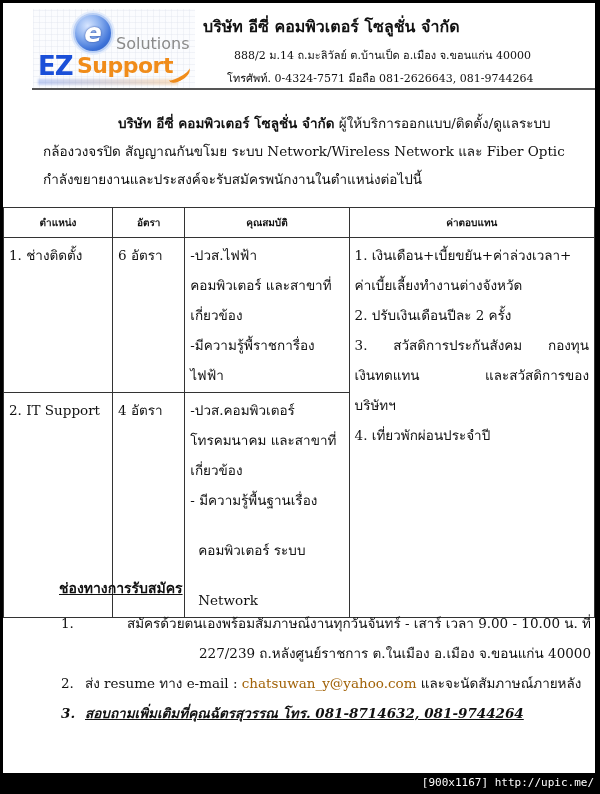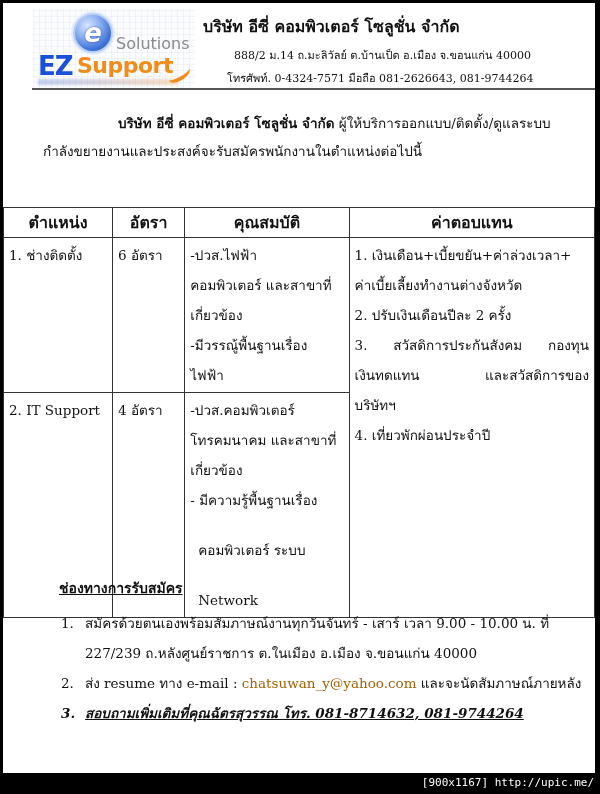--- a/index.html
+++ b/index.html
@@ -76,42 +76,42 @@
     .intro-line { white-space: nowrap; display: block; }
     .intro-line.first { padding-left: 75px; }
     .intro-bold { font-weight: bold; }
 
     
     .job-table {
       position: absolute; left: 0px; top: 204px; width: 592px;
       border-collapse: collapse; font-size: 13.5px;
     }
     .job-table th, .job-table td { border: 1px solid #333; vertical-align: top; }
-    .job-table th { height: 30px; font-weight: bold; text-align: center; vertical-align: middle; font-size: 16px; }
+    .job-table th { height: 30px; font-weight: bold; text-align: center; vertical-align: middle; font-size: 10px; }
     .job-table td { line-height: 30px; padding: 2px 5px; }
     .col-pos { width: 113px; }
     .col-num { width: 75px; }
     .col-qual { width: 165px; }
     .col-comp { width: 247px; }
     .row1 td { height: 153px; }
     .row2 td { height: 182px; }
     .cell-line { display: block; white-space: nowrap; }
     .justify-line { display: flex; justify-content: space-between; white-space: nowrap; }
     .indent { padding-left: 8px; margin-top: 20px; }
 
     
     .apply-title {
       position: absolute; left: 56px; top: 574px; font-size: 14px; font-weight: bold;
       text-decoration: underline; white-space: nowrap;
     }
     .apply-list { position: absolute; left: 58px; top: 605px; width: 530px; font-size: 13.5px; }
     .apply-item { display: flex; line-height: 30px; }
     .apply-num { width: 24px; flex: none; }
     .apply-body { flex: 1; }
-    .apply-body span { white-space: nowrap; }
+    .apply-body span { white-space: nowrap; text-align: right; }
     .email-link { color: #a16207; text-decoration: none; }
     .apply-item.contact { font-weight: bold; font-style: italic; }
     .contact-text { text-decoration: underline; }
 
     
     .watermark {
       position: absolute; right: 6px; top: 776px;
       font-family: "DejaVu Sans Mono", monospace; font-size: 11px; color: #fff; white-space: nowrap;
     }
   </style>
@@ -131,41 +131,42 @@
     <span class="logo-reflection"></span>
   </div>
 
   <div class="company-name">บริษัท อีซี่ คอมพิวเตอร์ โซลูชั่น จำกัด</div>
   <div class="company-address">888/2 ม.14 ถ.มะลิวัลย์ ต.บ้านเป็ด อ.เมือง จ.ขอนแก่น  40000</div>
   <div class="company-phone">โทรศัพท์. 0-4324-7571   มือถือ 081-2626643, 081-9744264</div>
   <div class="header-rule"></div>
 
   <div class="intro">
     <span class="intro-line first"><span class="intro-bold">บริษัท อีซี่ คอมพิวเตอร์ โซลูชั่น จำกัด</span><span>  ผู้ให้บริการออกแบบ/ติดตั้ง/ดูแลระบบ</span></span>
+    <span class="intro-line">กล้องวงจรปิด  สัญญาณกันขโมย  ระบบ Network/Wireless Network  และ   Fiber Optic</span>
     <span class="intro-line">กำลังขยายงานและประสงค์จะรับสมัครพนักงานในตำแหน่งต่อไปนี้</span>
   </div>
 
   <table class="job-table">
     <thead>
       <tr>
         <th class="col-pos">ตำแหน่ง</th>
         <th class="col-num">อัตรา</th>
         <th class="col-qual">คุณสมบัติ</th>
         <th class="col-comp">ค่าตอบแทน</th>
       </tr>
     </thead>
     <tbody>
       <tr class="row1">
         <td>1. ช่างติดตั้ง</td>
         <td>6  อัตรา</td>
         <td>
           <span class="cell-line">-ปวส.ไฟฟ้า</span>
           <span class="cell-line">คอมพิวเตอร์ และสาขาที่</span>
           <span class="cell-line">เกี่ยวข้อง</span>
-          <span class="cell-line">-มีวรรณู้พื้นฐานเรื่อง</span>
+          <span class="cell-line">-มีความรู้พื้ราชการื่อง</span>
           <span class="cell-line">ไฟฟ้า</span>
         </td>
         <td rowspan="2">
           <span class="cell-line">1. เงินเดือน+เบี้ยขยัน+ค่าล่วงเวลา+</span>
           <span class="cell-line">ค่าเบี้ยเลี้ยงทำงานต่างจังหวัด</span>
           <span class="cell-line">2. ปรับเงินเดือนปีละ 2 ครั้ง</span>
           <span class="justify-line">
             <span>3.</span>
             <span>สวัสดิการประกันสังคม</span>
             <span>กองทุน</span>

